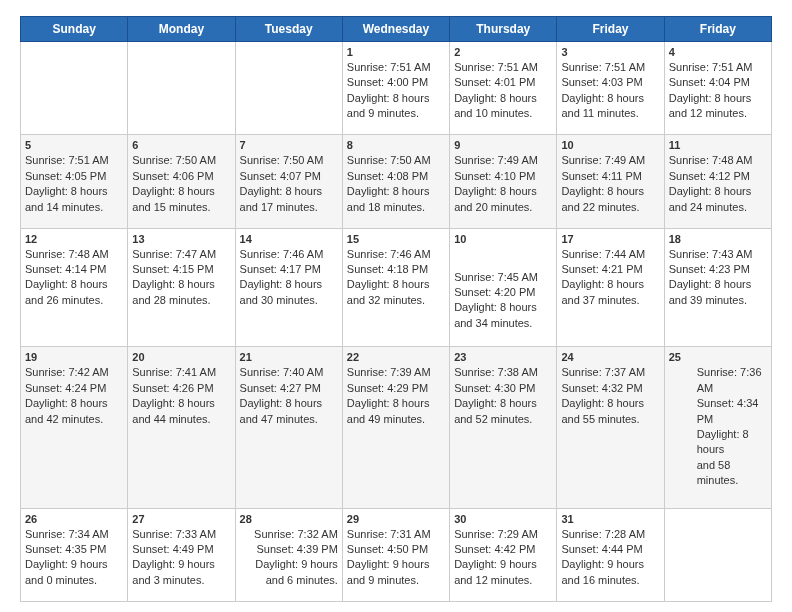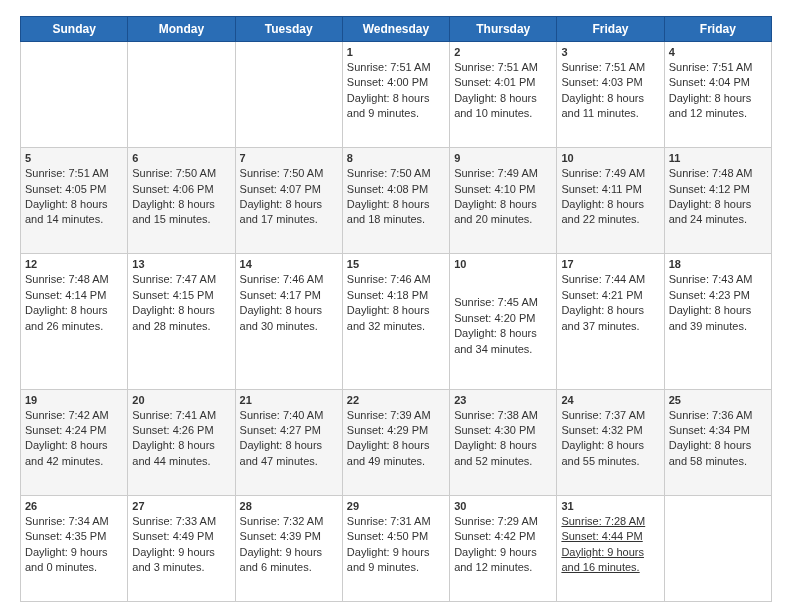--- a/index.html
+++ b/index.html
@@ -287,21 +287,21 @@
           </td>
           <td>
             <span class="day-number">24</span>
             <div class="day-info" style="white-space: pre-line;">Sunrise: 7:37 AM
 Sunset: 4:32 PM
 Daylight: 8 hours
 and 55 minutes.</div>
           </td>
           <td>
             <span class="day-number">25</span>
-            <div class="day-info" style="white-space: pre-line;">Sunrise: 7:36 AM
+            <div class="day-info" style="white-space: pre-line; margin-left: 28px;">Sunrise: 7:36 AM
 Sunset: 4:34 PM
 Daylight: 8 hours
 and 58 minutes.</div>
           </td>
         </tr>
         <tr>
           <td>
             <span class="day-number">26</span>
             <div class="day-info" style="white-space: pre-line;">Sunrise: 7:34 AM
 Sunset: 4:35 PM
@@ -310,42 +310,42 @@
           </td>
           <td>
             <span class="day-number">27</span>
             <div class="day-info" style="white-space: pre-line;">Sunrise: 7:33 AM
 Sunset: 4:49 PM
 Daylight: 9 hours
 and 3 minutes.</div>
           </td>
           <td>
             <span class="day-number">28</span>
-            <div class="day-info" style="white-space: pre-line;">Sunrise: 7:32 AM
+            <div class="day-info" style="white-space: pre-line; text-align: right;">Sunrise: 7:32 AM
 Sunset: 4:39 PM
 Daylight: 9 hours
 and 6 minutes.</div>
           </td>
           <td>
             <span class="day-number">29</span>
             <div class="day-info" style="white-space: pre-line;">Sunrise: 7:31 AM
 Sunset: 4:50 PM
 Daylight: 9 hours
 and 9 minutes.</div>
           </td>
           <td>
             <span class="day-number">30</span>
             <div class="day-info" style="white-space: pre-line;">Sunrise: 7:29 AM
 Sunset: 4:42 PM
 Daylight: 9 hours
 and 12 minutes.</div>
           </td>
           <td>
             <span class="day-number">31</span>
-            <div class="day-info" style="white-space: pre-line; text-decoration: underline;">Sunrise: 7:28 AM
+            <div class="day-info" style="white-space: pre-line;">Sunrise: 7:28 AM
 Sunset: 4:44 PM
 Daylight: 9 hours
 and 16 minutes.</div>
           </td>
           <td class="empty-cell"></td>
         </tr>
       </tbody>
   </table>
 </div>
 

